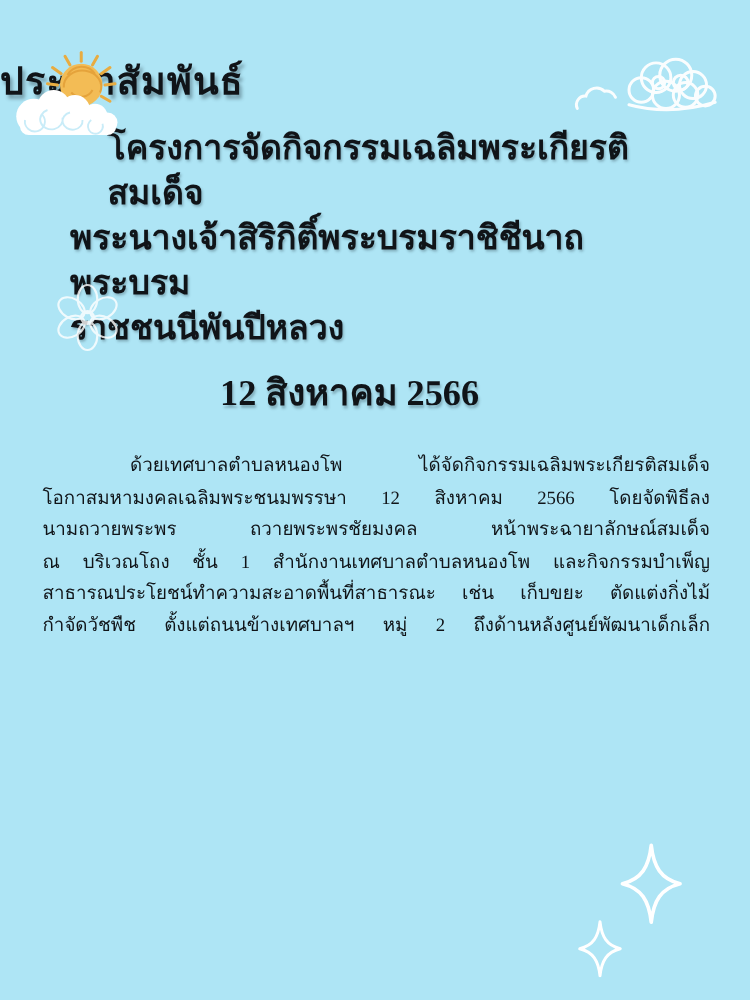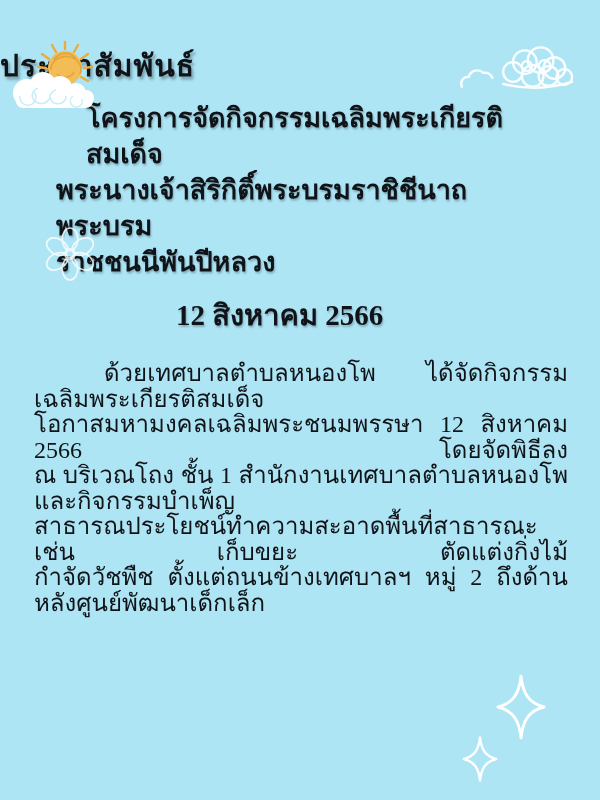--- a/index.html
+++ b/index.html
@@ -26,21 +26,21 @@
     text-shadow:1px 2px 2px rgba(30,50,60,.30);
   }
   .heading .hline.indent{padding-left:30px;}
   .date{
     margin:1px 0 0 176px;
     font-size:29px;font-weight:bold;line-height:38px;
     text-shadow:1px 2px 2px rgba(30,50,60,.30);
   }
   .para{
     margin:27px 32px 0 34px;
-    font-size:24px;line-height:25.5px;
+    font-size:15px;line-height:25.5px;
   }
   .line{min-height:25.5px;}
   .line.just{text-align:justify;text-align-last:justify;}
   .line.indent{text-indent:70px;}
 </style>
 </head>
 <body>
 
 <svg class="deco deco-suncloud" viewBox="0 0 100 75" xmlns="http://www.w3.org/2000/svg">
   <g>
@@ -111,16 +111,17 @@
   <div class="hline indent">โครงการจัดกิจกรรมเฉลิมพระเกียรติสมเด็จ</div>
   <div class="hline">พระนางเจ้าสิริกิติ์พระบรมราชิชีนาถ พระบรม</div>
   <div class="hline">ราชชนนีพันปีหลวง</div>
 </div>
 
 <div class="date">12 สิงหาคม 2566</div>
 
 <div class="para">
   <div class="line just indent">ด้วยเทศบาลตำบลหนองโพ ได้จัดกิจกรรมเฉลิมพระเกียรติสมเด็จ</div>
   <div class="line just">โอกาสมหามงคลเฉลิมพระชนมพรรษา 12 สิงหาคม 2566 โดยจัดพิธีลง</div>
+  <div class="line just">นามถวายพระพร ถวายพระพรชัยมงคล หน้าพระฉายาลักษณ์สมเด็จ</div>
   <div class="line just">ณ บริเวณโถง ชั้น 1 สำนักงานเทศบาลตำบลหนองโพ และกิจกรรมบำเพ็ญ</div>
   <div class="line just">สาธารณประโยชน์ทำความสะอาดพื้นที่สาธารณะ เช่น เก็บขยะ ตัดแต่งกิ่งไม้</div>
   <div class="line just">กำจัดวัชพืช ตั้งแต่ถนนข้างเทศบาลฯ หมู่ 2 ถึงด้านหลังศูนย์พัฒนาเด็กเล็ก</div>
 </div>
 
 </body></html>

